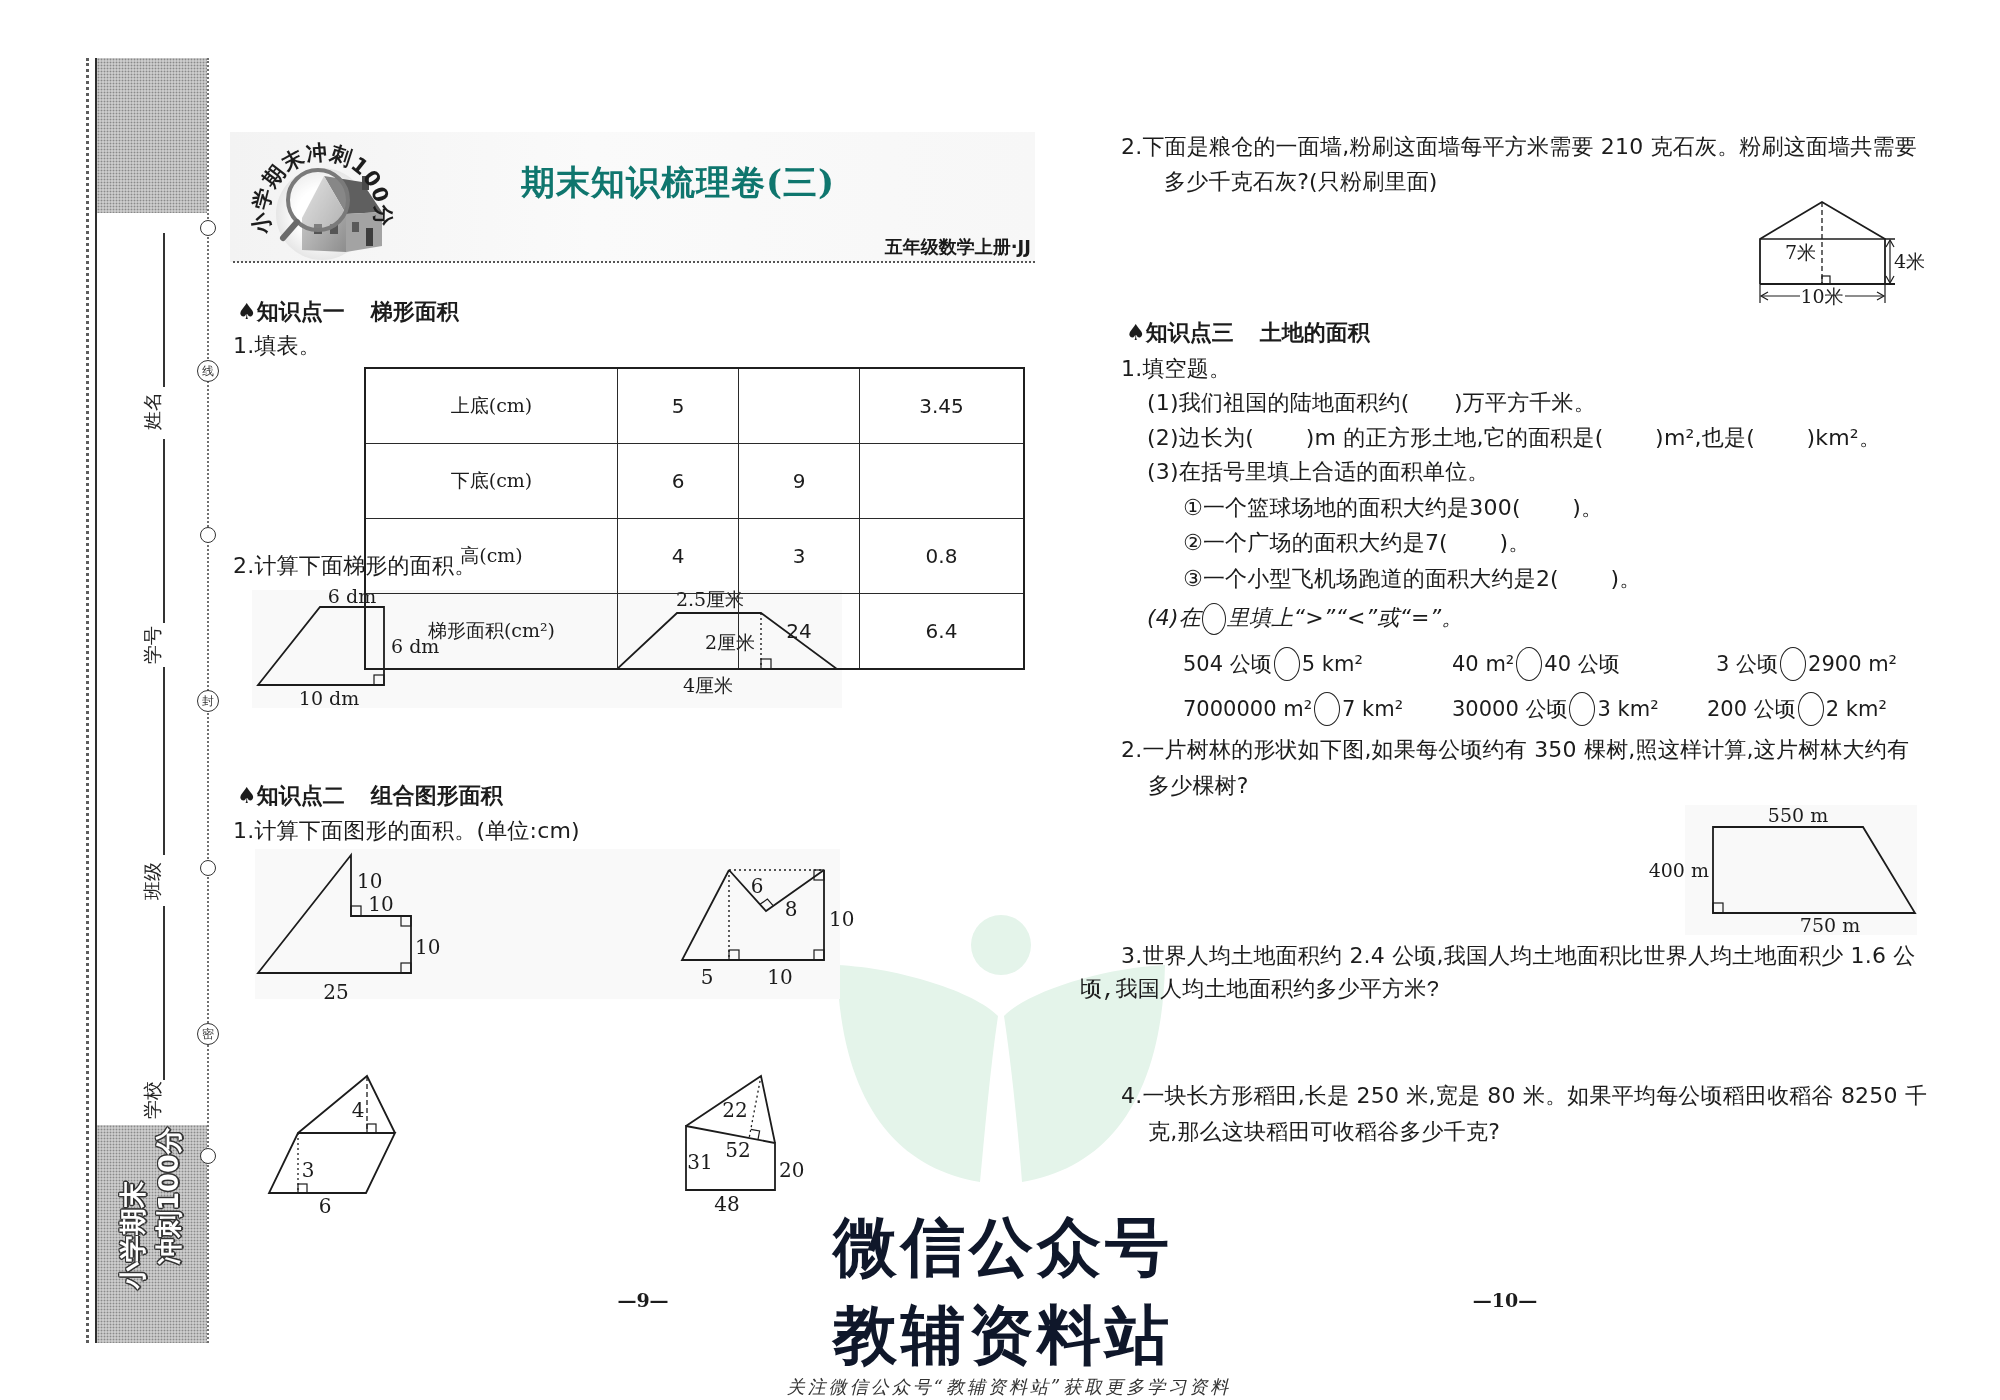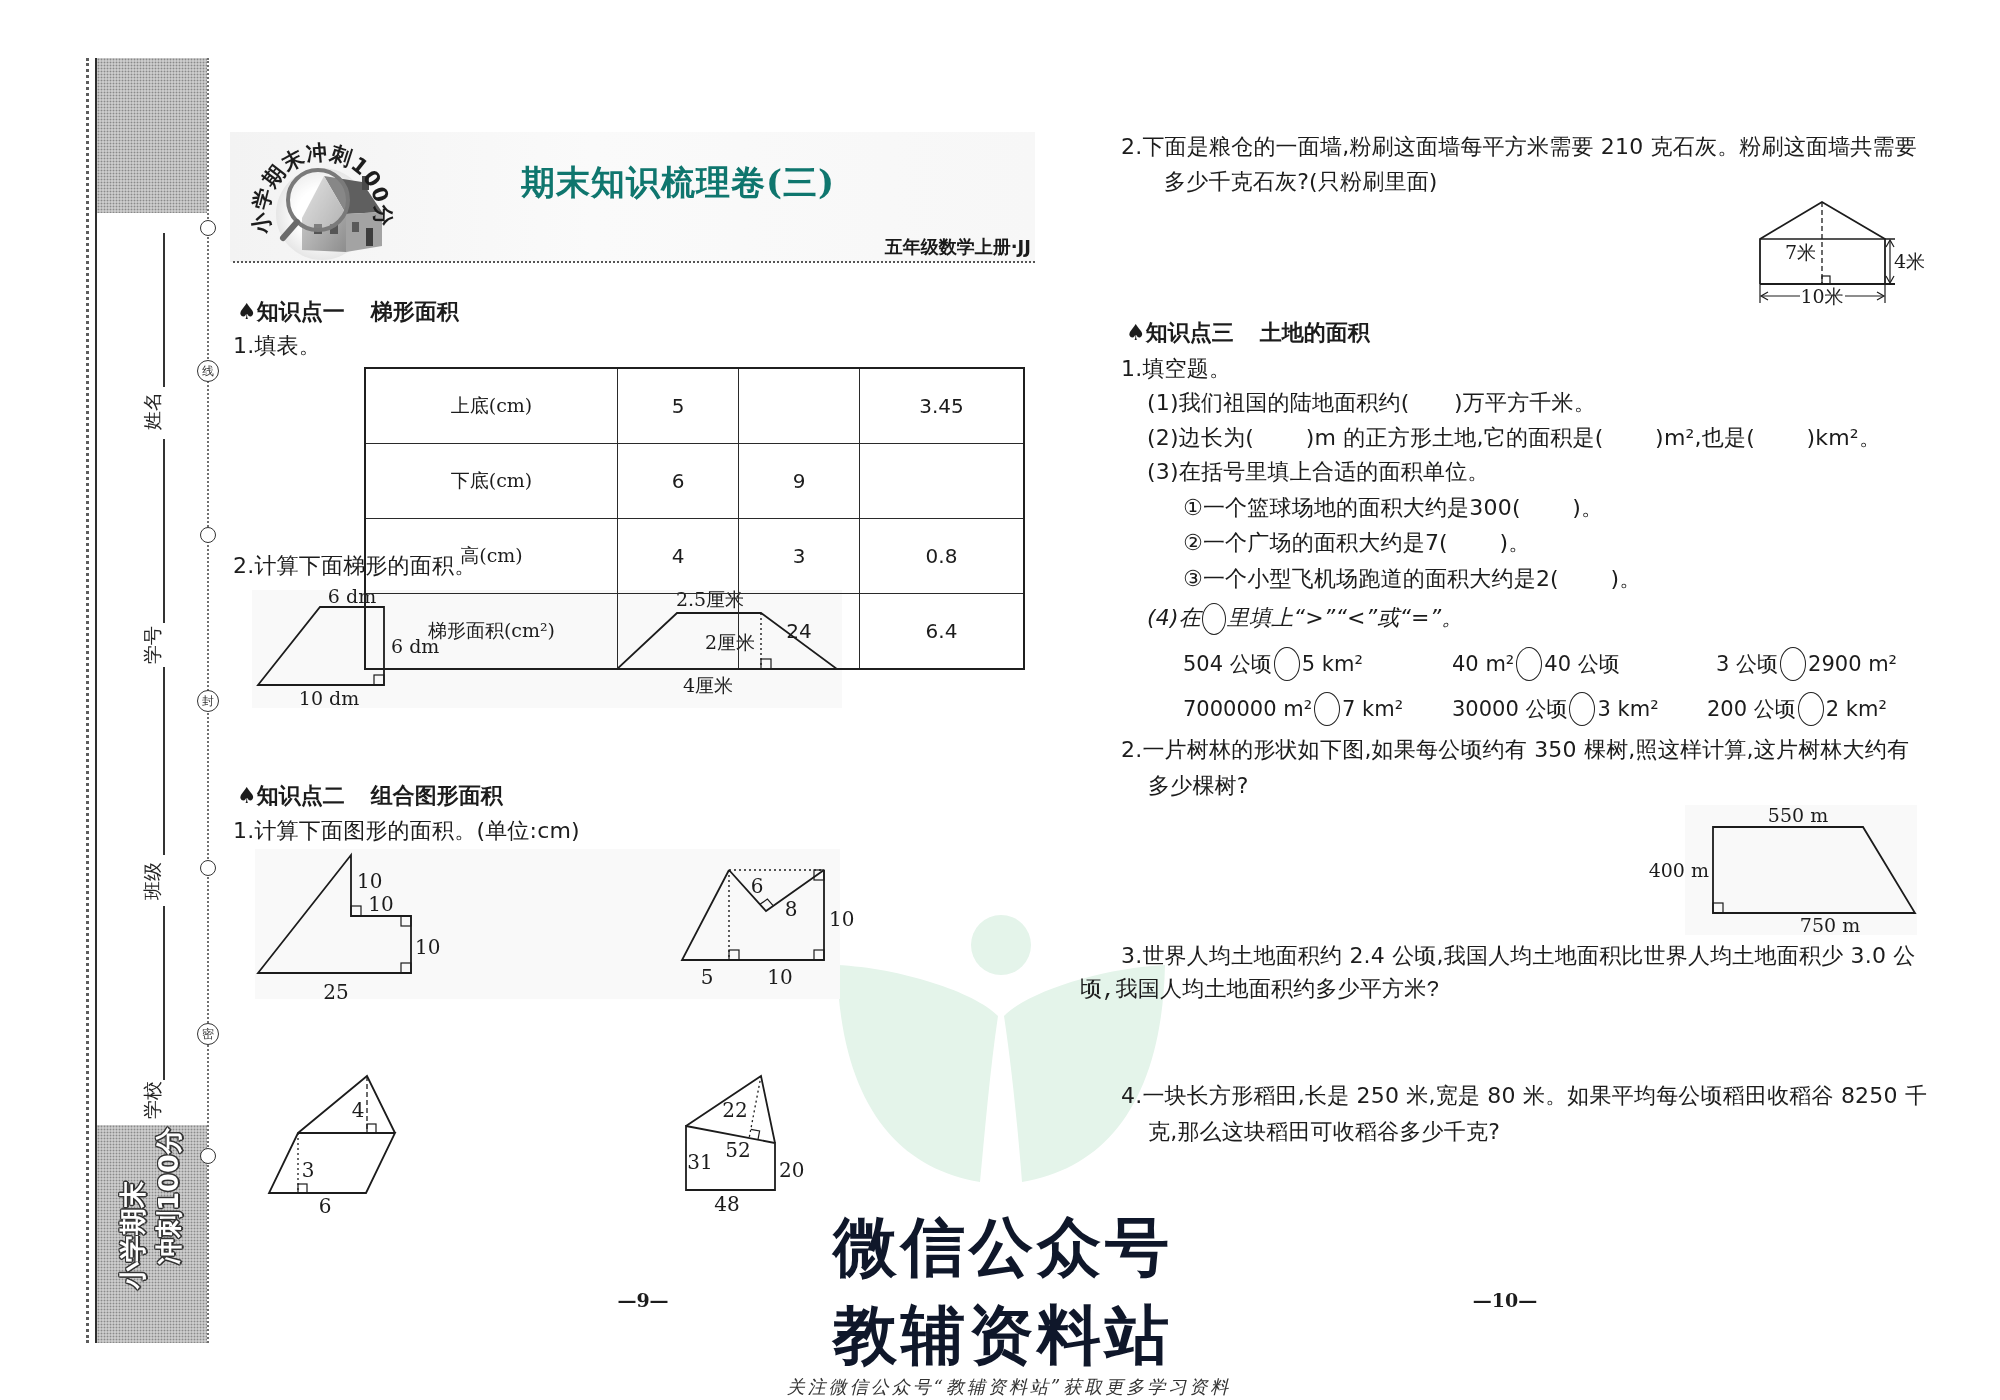--- a/index.html
+++ b/index.html
@@ -322,21 +322,21 @@
 </div>
 <div class="abs cmp" style="left:1707px; top:692px;">
   <span>200 公顷</span>
     <span class="oval"></span>
     <span>2 km²</span>
 </div>
 
 <div class="abs txt" style="left:1121px; top:737px;">2.一片树林的形状如下图,如果每公顷约有 350 棵树,照这样计算,这片树林大约有</div>
 <div class="abs txt" style="left:1148px; top:773px;">多少棵树?</div>
 
-<div class="abs txt" style="left:1121px; top:943px;">3.世界人均土地面积约 2.4 公顷,我国人均土地面积比世界人均土地面积少 3.0 公</div>
+<div class="abs txt" style="left:1121px; top:943px;">3.世界人均土地面积约 2.4 公顷,我国人均土地面积比世界人均土地面积少 1.6 公</div>
 <div class="abs txt" style="left:1080px; top:978px;font-family:Liberation Mono, monospace;">顷,我国人均土地面积约多少平方米?</div>
 
 <div class="abs txt" style="left:1121px; top:1083px;">4.一块长方形稻田,长是 250 米,宽是 80 米。如果平均每公顷稻田收稻谷 8250 千</div>
 <div class="abs txt" style="left:1148px; top:1119px;">克,那么这块稻田可收稻谷多少千克?</div>
 
 <div class="abs pnum" style="left:1435px; top:1288px;">—10—</div>
 
 <div class="abs footer">关注微信公众号“教辅资料站”获取更多学习资料</div>
 
 </body></html>

